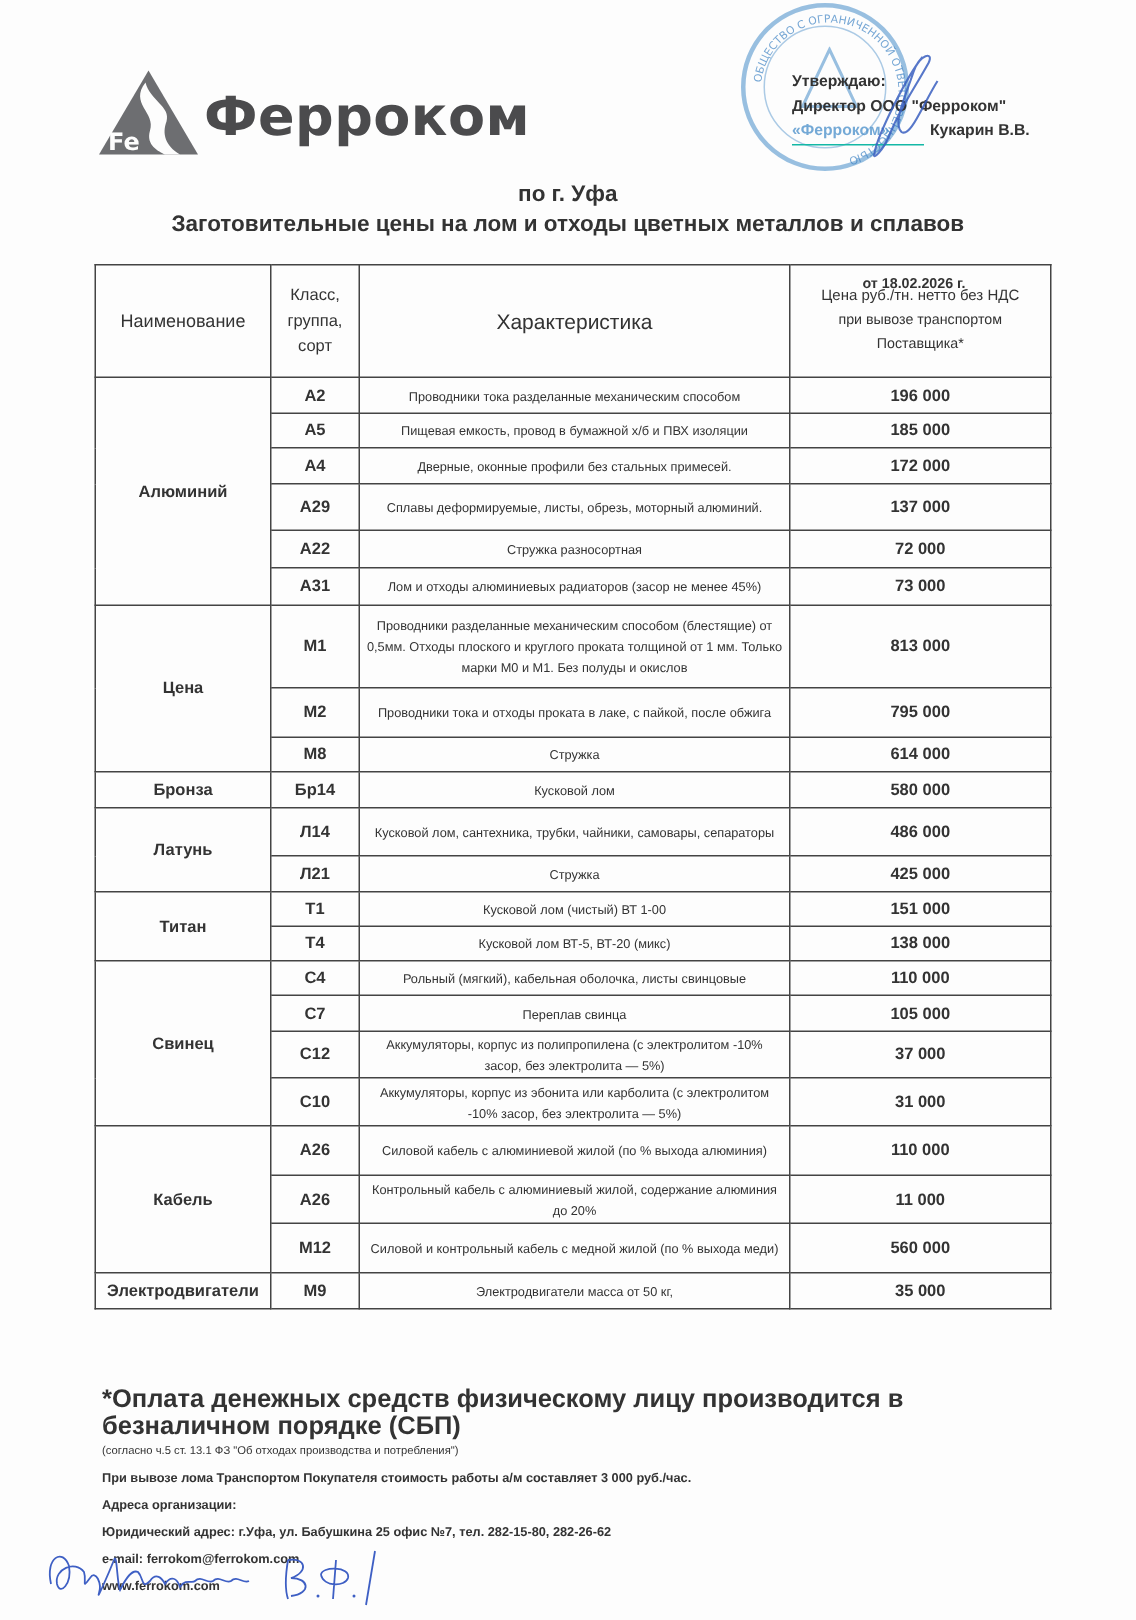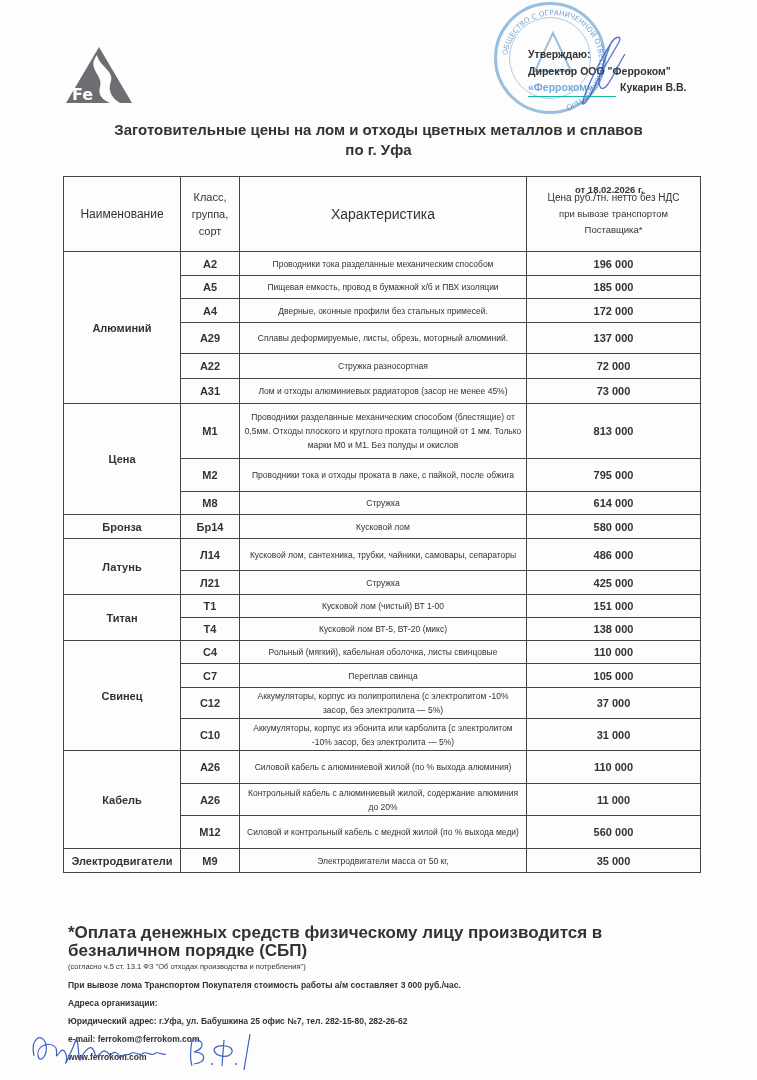--- a/index.html
+++ b/index.html
@@ -47,20 +47,21 @@
 </style>
 </head>
 <body>
 
 <div class="logo">
   <svg viewBox="0 0 70 60">
     <polygon points="35,2 68,58 2,58" fill="#6d6e71"></polygon>
     <path d="M33,10 C22,24 40,30 36,42 C33,52 42,56 46,58 L56,58 C46,52 44,44 47,36 C50,26 36,22 33,10 Z" fill="#fdfdfd"></path>
     <text x="8" y="55" font-size="16" font-weight="bold" fill="#fdfdfd" font-family="DejaVu Sans, sans-serif">Fe</text>
   </svg>
+  <span class="logo-text">Ферроком</span>
 </div>
 
 <div class="stamp">
   <svg class="stamp-ring-text" viewBox="0 0 112 112">
     <defs>
         <path id="ring" d="M56,56 m-46,0 a46,46 0 1,1 92,0 a46,46 0 1,1 -92,0"></path>
       </defs>
     <text><textPath href="#ring" startOffset="2%">ОБЩЕСТВО С ОГРАНИЧЕННОЙ ОТВЕТСТВЕННОСТЬЮ</textPath></text>
   </svg>
   <svg class="stamp-tri" viewBox="0 0 40 44">
@@ -72,22 +73,22 @@
   <div>Утверждаю:</div>
   <div>Директор ООО "Ферроком"</div>
   <div><span class="ferr">«Ферроком»</span><span>Кукарин В.В.</span></div>
 </div>
 
 <svg class="signature-top" viewBox="0 0 60 80">
   <path d="M40,8 C30,20 10,60 8,72 C6,78 14,70 18,60 C24,44 34,30 44,12 C48,4 38,6 34,18 C28,36 20,52 26,58 C32,62 40,40 50,24" fill="none" stroke="#3a5fc0" stroke-width="1.4" opacity="0.85"></path>
 </svg>
 
 <div class="title">
+  <div>по г. Уфа</div>
   <div>Заготовительные цены на лом и отходы цветных металлов и сплавов</div>
-  <div>по г. Уфа</div>
 </div>
 <div class="date">от 18.02.2026 г.</div>
 
 <table class="prices">
   <colgroup>
     <col style="width:117px">
       <col style="width:59px">
       <col style="width:287px">
       <col style="width:174px">
   </colgroup>

